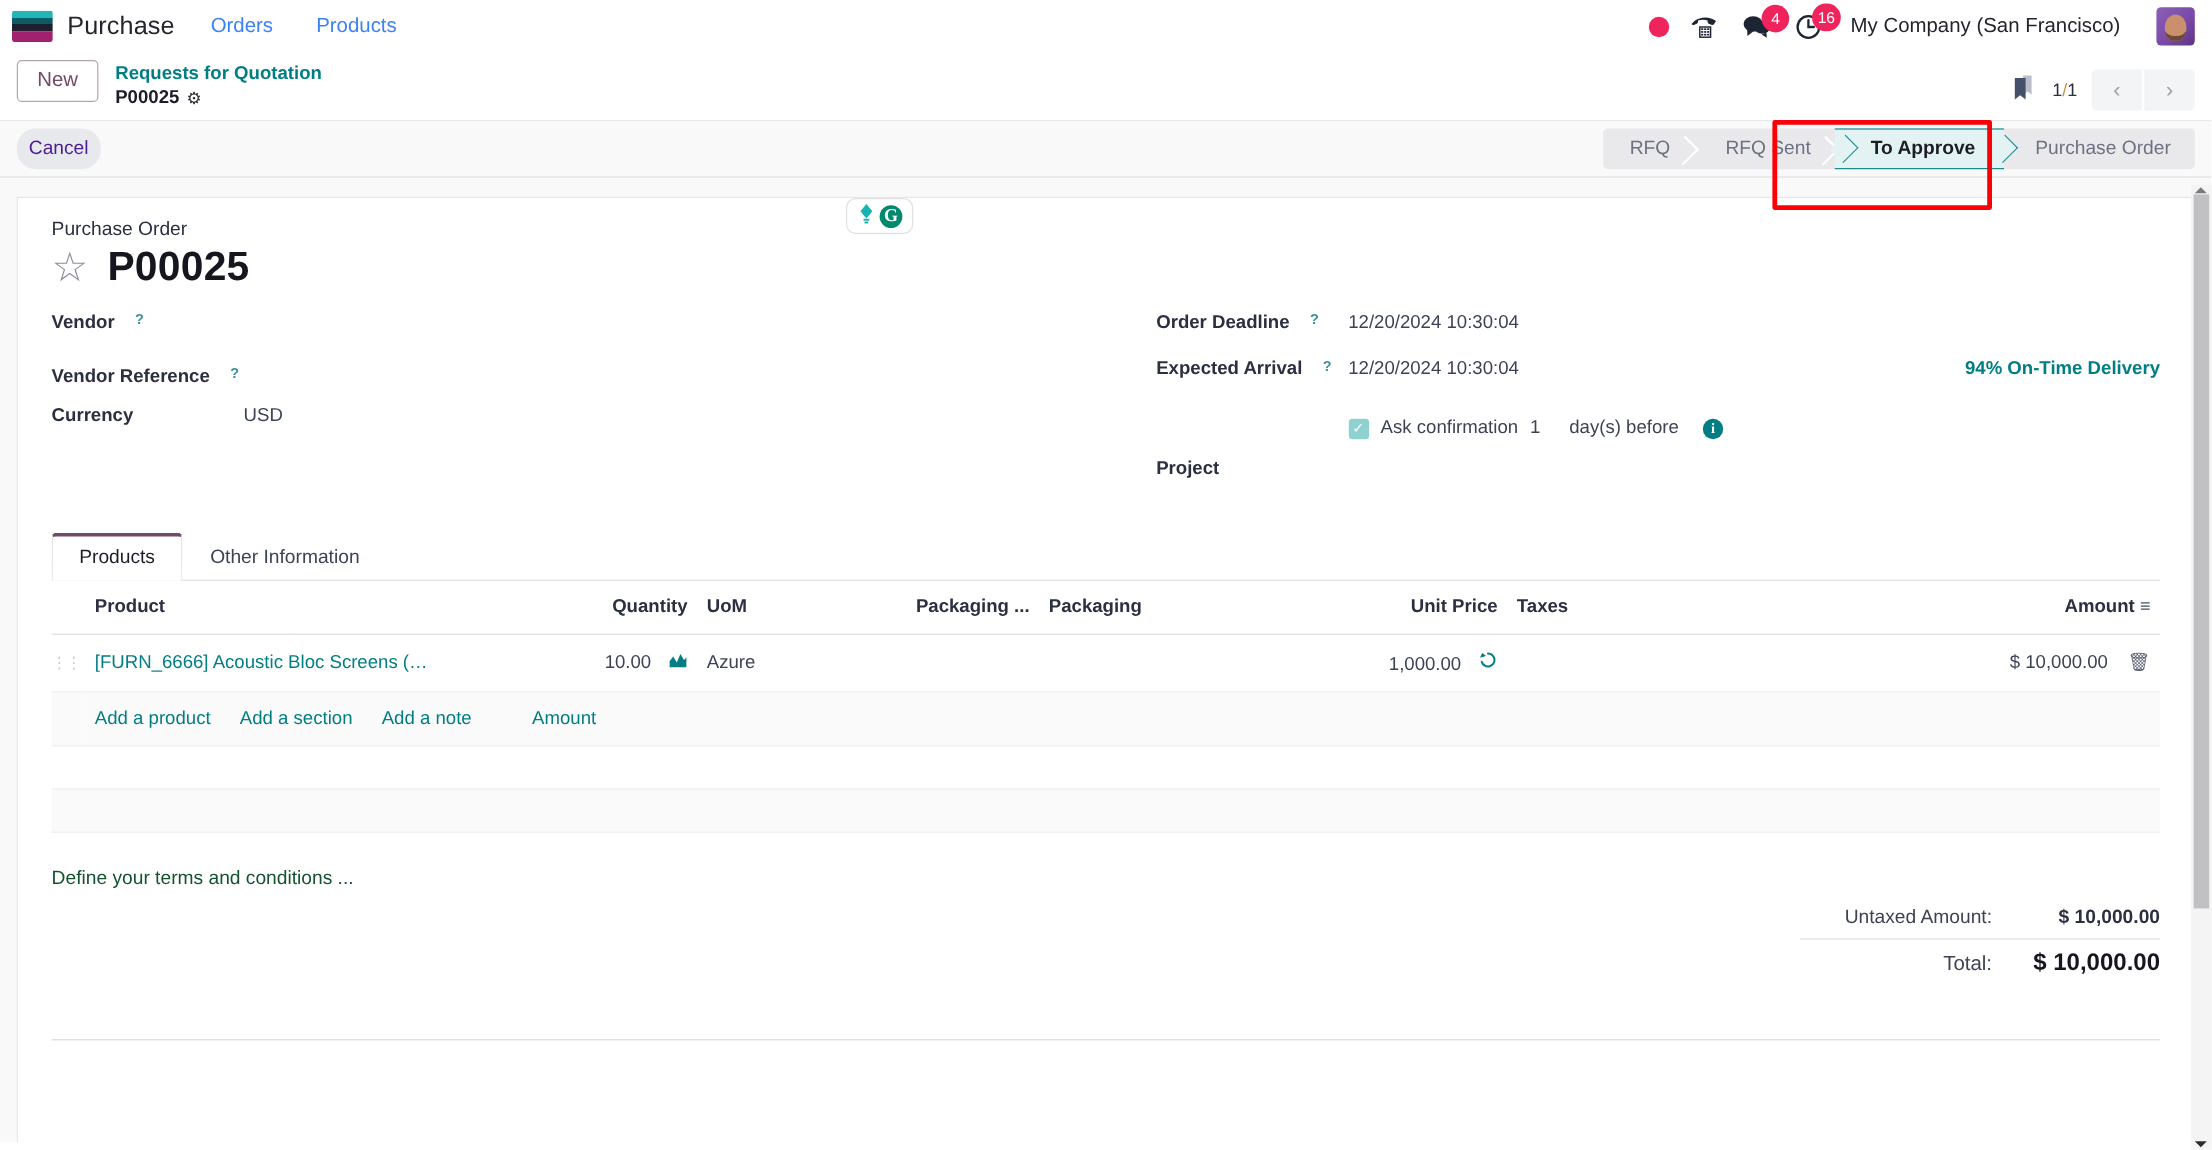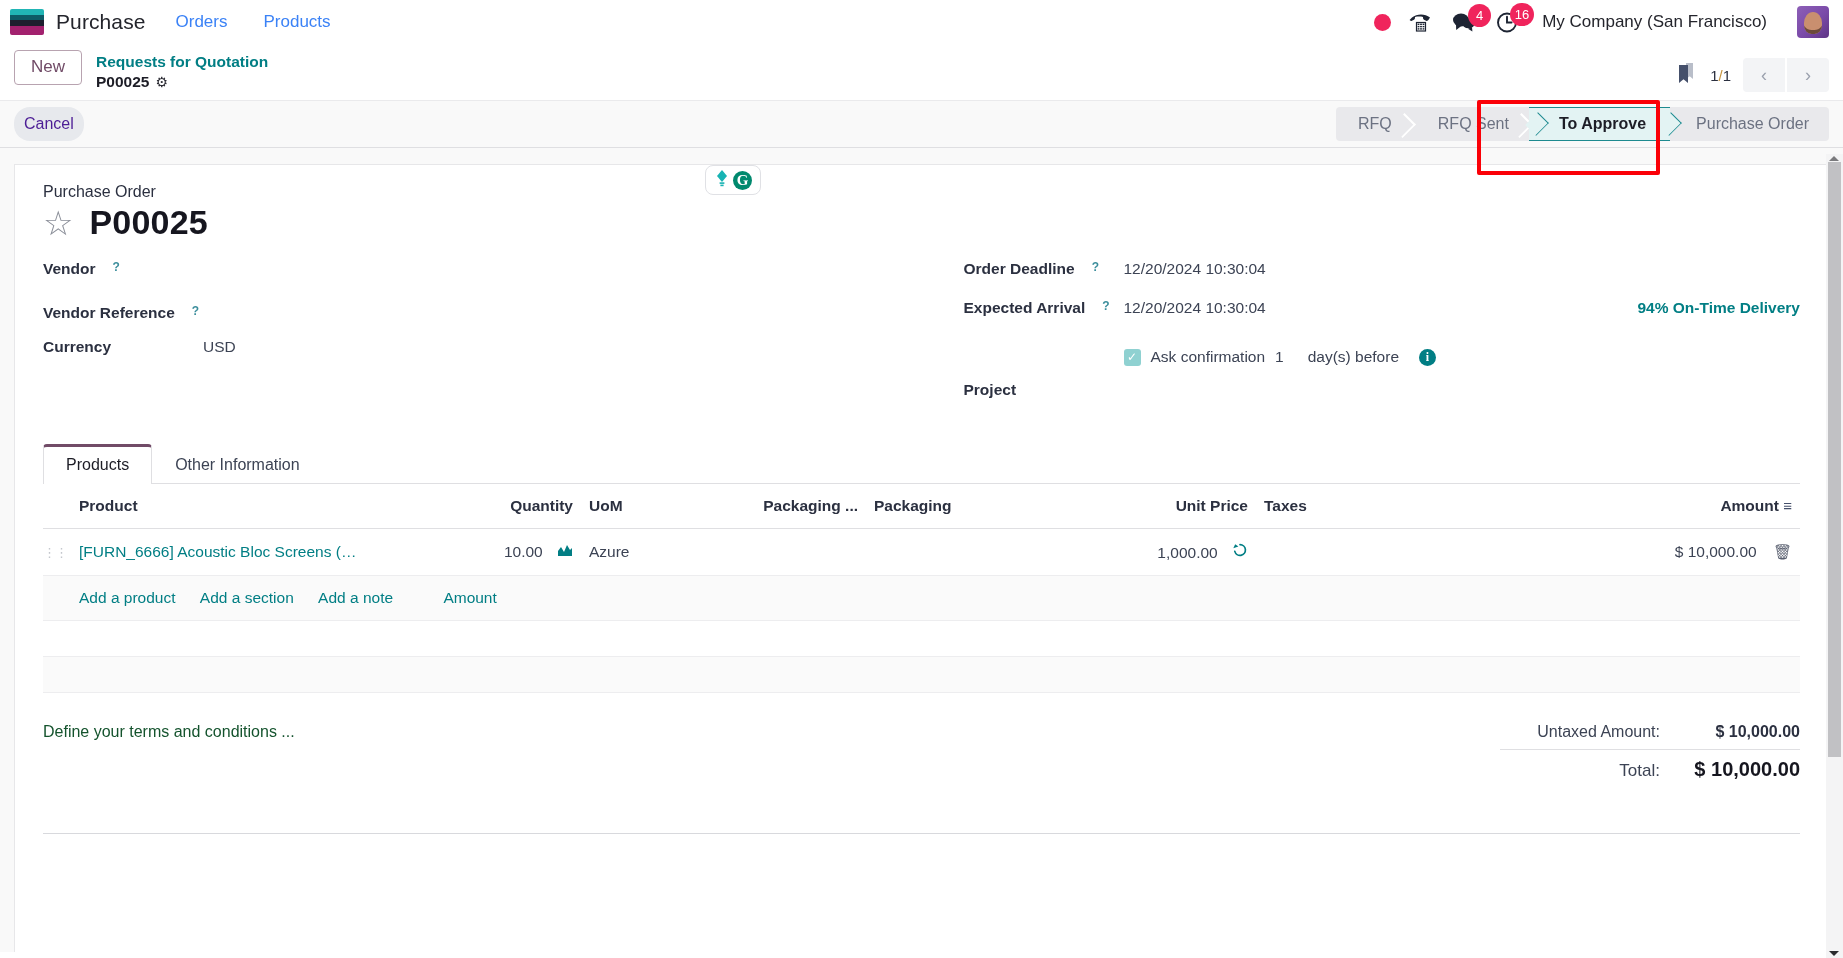--- a/index.html
+++ b/index.html
@@ -406,20 +406,21 @@
     width: 19px; height: 19px; border-radius: 50%;
     background: #00896e; color: #fff;
     font-family: "Liberation Serif", serif;
     font-size: 15px; font-weight: 700;
     display:flex; align-items:center; justify-content:center;
   }
   .totals { width: 300px; padding-top: 4px; }
   .totals .tr {
     display: flex; justify-content: flex-end; align-items: baseline;
     padding: 4px 0;
+    margin-top: 32px;
   }
   .totals .tlabel { font-size: 16px; color: #3c4354; margin-right: 22px; }
   .totals .tval { font-size: 16px; font-weight: 700; color: #2b3040; min-width: 118px; text-align: right; }
   .totals .grand { border-top: 1px solid #dfdfe2; margin-top: 4px; padding-top: 8px; }
   .totals .grand .tlabel { font-size: 17px; }
   .totals .grand .tval { font-size: 20px; font-weight: 700; color: #16161f; }
 
   .bottom-rule { border-top: 1px solid #d8d9dd; margin: 48px 0 0 0; }
 
   

